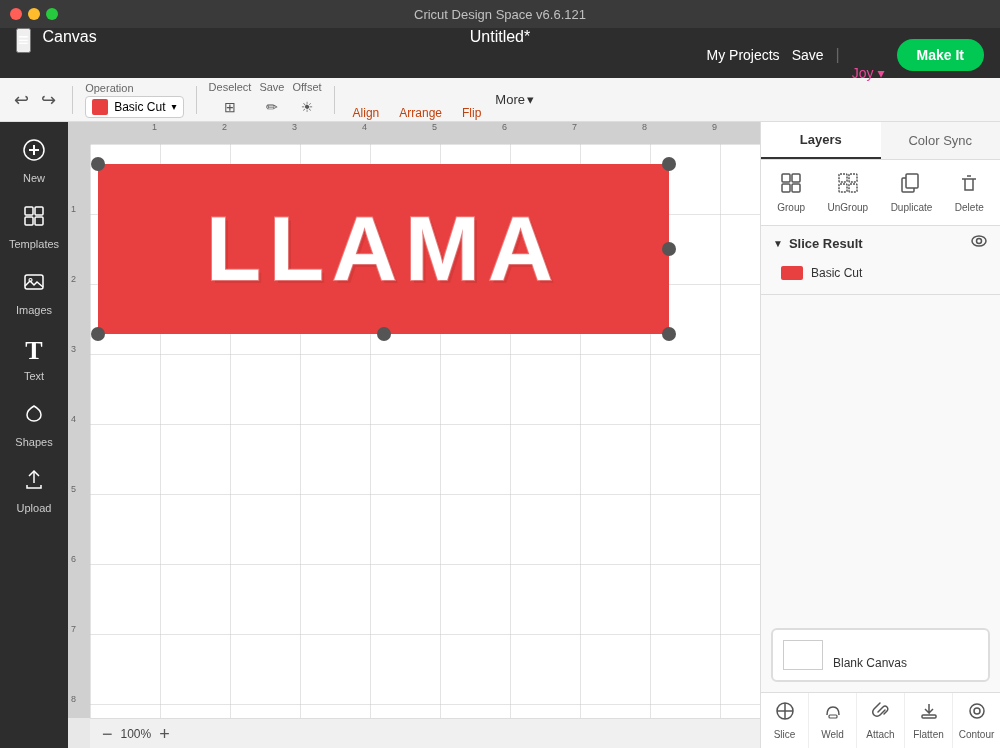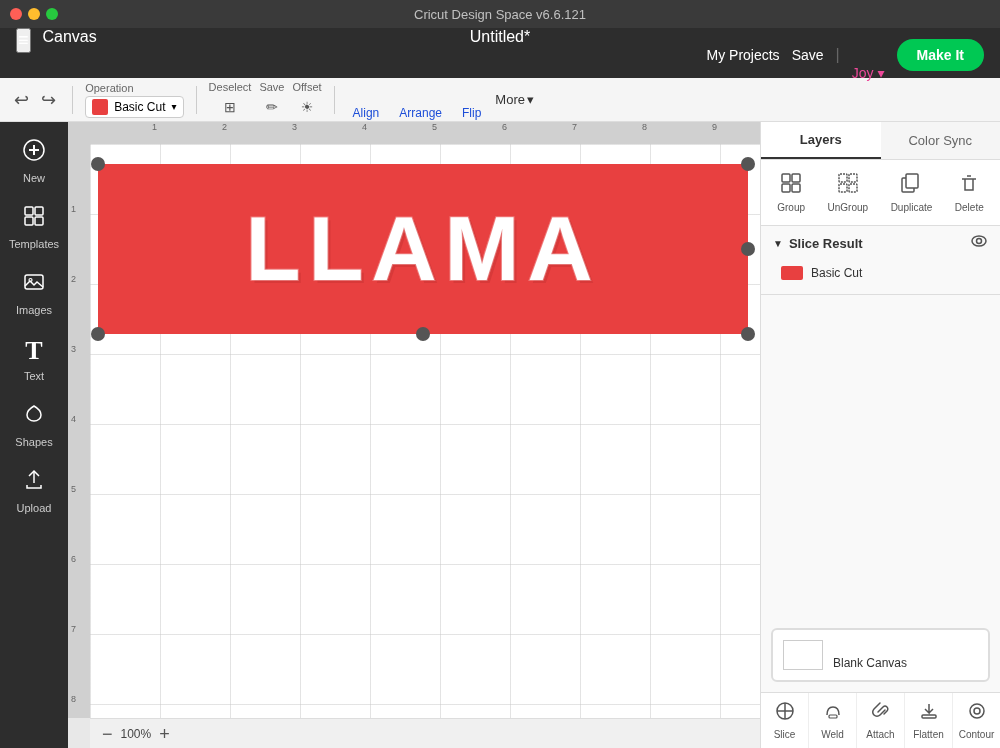--- a/index.html
+++ b/index.html
@@ -105,21 +105,21 @@
       cursor: pointer;
     }
     .operation-color {
       width: 16px; height: 16px; background: #e84040; border-radius: 2px;
     }
     .toolbar-text-btn {
       background: none;
       border: none;
       cursor: pointer;
       font-size: 12px;
-      color: #1d4ed8;
+      color: #c2410c;
       padding: 3px 6px;
       margin-top: 26px;
     }
     .more-btn {
       display: flex;
       align-items: center;
       gap: 2px;
       background: none;
       border: none;
       cursor: pointer;
@@ -201,21 +201,21 @@
       background-color: white;
       background-image:
         linear-gradient(rgba(200,200,200,0.5) 1px, transparent 1px),
         linear-gradient(90deg, rgba(200,200,200,0.5) 1px, transparent 1px);
       background-size: 70px 70px;
     }
 
     .design-element {
       position: absolute;
       top: 20px; left: 10px;
-      width: 650px; height: 170px;
+      width: 571px; height: 170px;
     }
     .design-rect {
       width: 100%; height: 100%;
       background: #e84040;
       display: flex;
       align-items: center;
       justify-content: center;
       position: relative;
     }
     .design-text {

